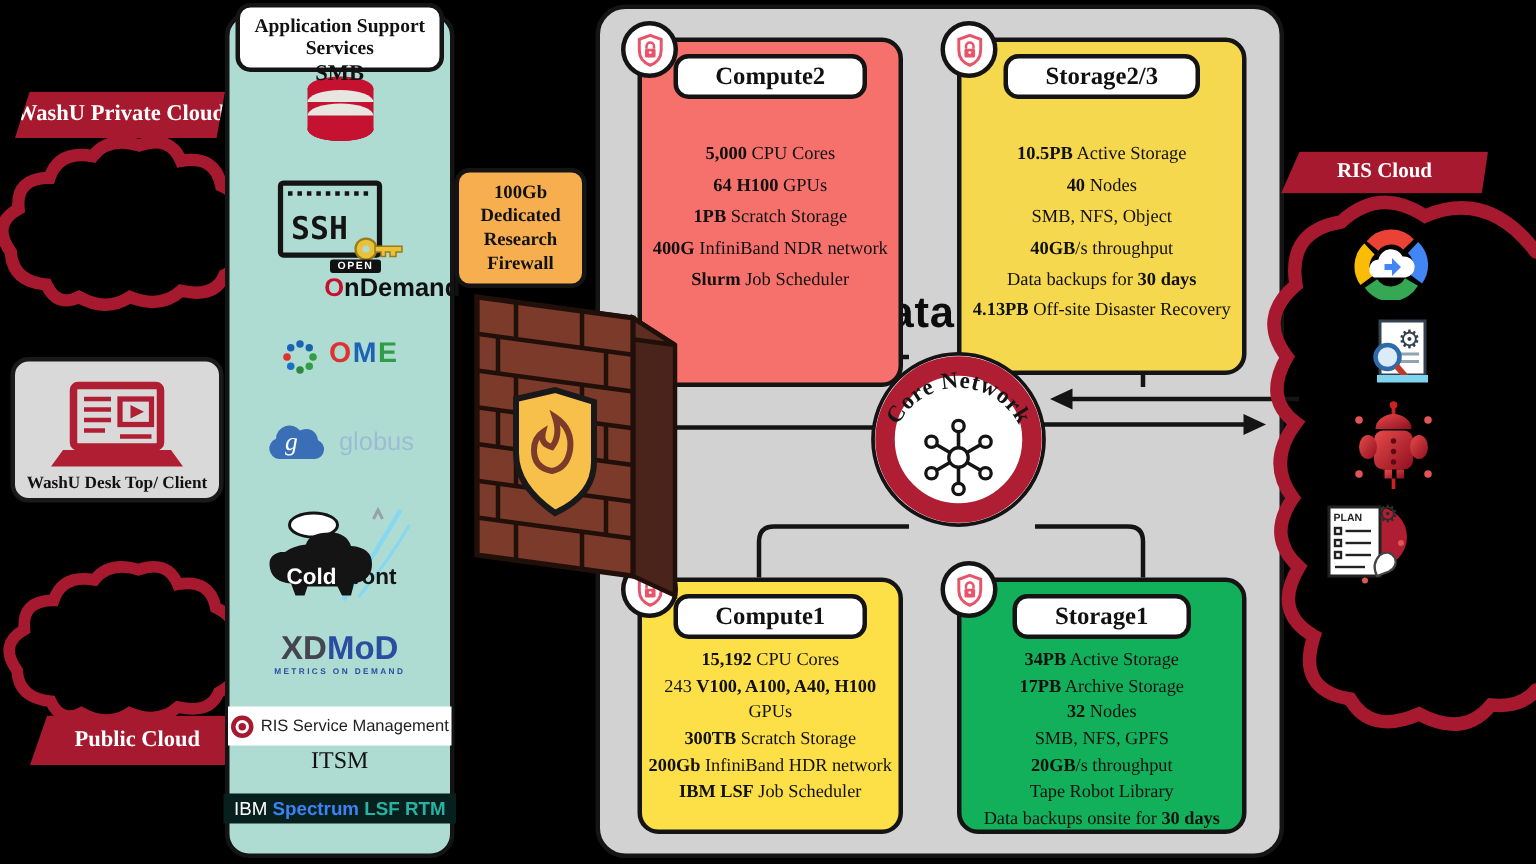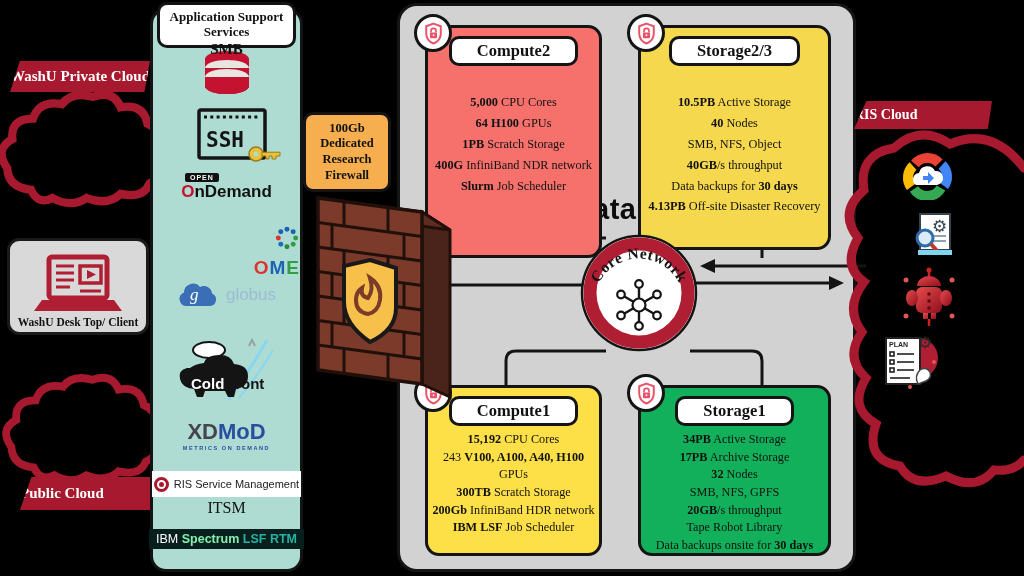--- a/index.html
+++ b/index.html
@@ -1,63 +1,63 @@
 <!DOCTYPE html>
 <html><head>
 <meta charset="utf-8">
 <style>
   html,body{margin:0;padding:0;background:#000;}
   #stage{position:relative;width:1024px;height:576px;background:#000;overflow:hidden;
          font-family:"Liberation Serif",serif;color:#111;}
   .abs{position:absolute;}
 
   
-  .ribbon{background:#a6192e;color:#fff;font-weight:700;display:flex;align-items:center;justify-content:flex-start;}
+  .ribbon{background:#a6192e;color:#fff;font-weight:700;display:flex;align-items:center;justify-content:center;}
   #banner-private{left:10px;top:61px;width:140px;height:31px;font-size:15px;
                   clip-path:polygon(7% 0,100% 0,96% 100%,0 100%);}
   #banner-public{left:20px;top:477px;width:143px;height:33px;font-size:15px;
                  clip-path:polygon(8% 0,100% 0,92% 100%,0 100%);}
   #desktop-box{left:7px;top:238px;width:142px;height:97px;background:#d9d9d9;border:3px solid #1a1a1a;
                border-radius:12px;display:flex;flex-direction:column;align-items:center;justify-content:flex-end;padding-bottom:4px;box-sizing:border-box;}
   #desktop-box .lbl{font-size:11.5px;font-weight:700;}
 
   
   #app-col{left:150px;top:8px;width:153px;height:564px;background:#aedcd3;border:3px solid #141414;
            border-radius:16px;box-sizing:border-box;}
   #app-header{left:157px;top:2px;width:139px;height:46px;background:#fff;border:3px solid #141414;border-radius:10px;
               box-sizing:border-box;display:flex;align-items:center;justify-content:center;text-align:center;
               font-size:13px;font-weight:700;line-height:1.15;padding:0 6px;}
   .col-item{position:absolute;left:0;width:100%;display:flex;flex-direction:column;align-items:center;}
   #item-smb{top:30px;}
   #item-smb .smb-txt{font-size:15px;font-weight:700;margin-bottom:-8px;z-index:2;}
-  #item-ssh{top:96px;padding-left:12px;}
-  #item-ondemand{top:162px;}
+  #item-ssh{top:108px;}
+  #item-ondemand{top:162px;padding-left:35px;}
   .od-badge{background:#111;color:#fff;font-family:"Liberation Sans",sans-serif;font-size:7px;font-weight:700;
             letter-spacing:1px;padding:1px 5px;border-radius:2px;align-self:flex-start;margin-left:32px;}
   .od-name{font-family:"Liberation Sans",sans-serif;font-size:17px;font-weight:800;color:#111;}
   .od-name .o{color:#c8102e;}
-  #item-ome{top:214px;flex-direction:column;justify-content:center;align-items:flex-end;gap:6px;}
+  #item-ome{top:214px;flex-direction:row;justify-content:center;align-items:flex-start;gap:6px;}
   .ome-txt{font-family:"Liberation Sans",sans-serif;font-size:19px;font-weight:700;letter-spacing:1px;}
   .ome-txt .l0{color:#e03131;} .ome-txt .l1{color:#1c62b5;} .ome-txt .l2{color:#2f9e44;}
   #item-globus{top:268px;flex-direction:row;justify-content:center;align-items:center;gap:5px;}
   .globus-txt{font-family:"Liberation Sans",sans-serif;font-size:17px;color:#9cbcd4;font-weight:400;}
   #item-coldfront{top:327px;}
   #item-xdmod{top:410px;}
   .xdmod-row{font-family:"Liberation Sans",sans-serif;font-size:22px;font-weight:800;line-height:1;}
   .xdmod-row .xd{color:#45454f;text-align:center;} .xdmod-row .mod{color:#2b4da0;}
   .xdmod-tag{font-family:"Liberation Sans",sans-serif;font-size:5.5px;letter-spacing:1.6px;color:#2b4da0;margin-top:2px;font-weight:700;}
   #item-rissm{top:460px;}
   .rissm-bar{background:#fff;width:149px;height:26px;display:flex;align-items:center;justify-content:center;gap:5px;}
   .rissm-ring{width:15px;height:15px;border:3px solid #a6192e;border-radius:50%;box-sizing:border-box;display:flex;align-items:center;justify-content:center;}
   .rissm-ring i{width:5px;height:5px;background:#a6192e;border-radius:50%;}
   .rissm-txt{font-family:"Liberation Sans",sans-serif;font-size:11px;color:#222;}
   .itsm{font-size:16px;margin-top:2px;}
   #item-ibm{top:518px;}
   .ibm-bar{background:#07201d;padding:3px 7px;font-family:"Liberation Sans",sans-serif;font-size:12.5px;white-space:nowrap;}
-  .ibm-bar .ibm{color:#fff;} .ibm-bar .spectrum{color:#86efac;font-weight:700;} .ibm-bar .suite{color:#27b3a4;font-weight:700;}
+  .ibm-bar .ibm{color:#fff;} .ibm-bar .spectrum{color:#3b82f6;font-weight:700;} .ibm-bar .suite{color:#27b3a4;font-weight:700;}
 
   
   #fw-box{left:303px;top:112px;width:88px;height:80px;background:#f6ae4f;border:3px solid #141414;border-radius:10px;
           box-sizing:border-box;display:flex;align-items:center;justify-content:center;text-align:center;
           font-size:12.5px;font-weight:700;line-height:1.25;z-index:6;}
   #fw-icon{left:310px;top:190px;z-index:6;}
 
   
   #dc{left:397px;top:3px;width:459px;height:569px;background:#d2d2d2;border:3.5px solid #151515;border-radius:20px;box-sizing:border-box;}
   #dc-title{left:397px;top:193px;width:459px;text-align:center;font-family:"Liberation Sans",sans-serif;

